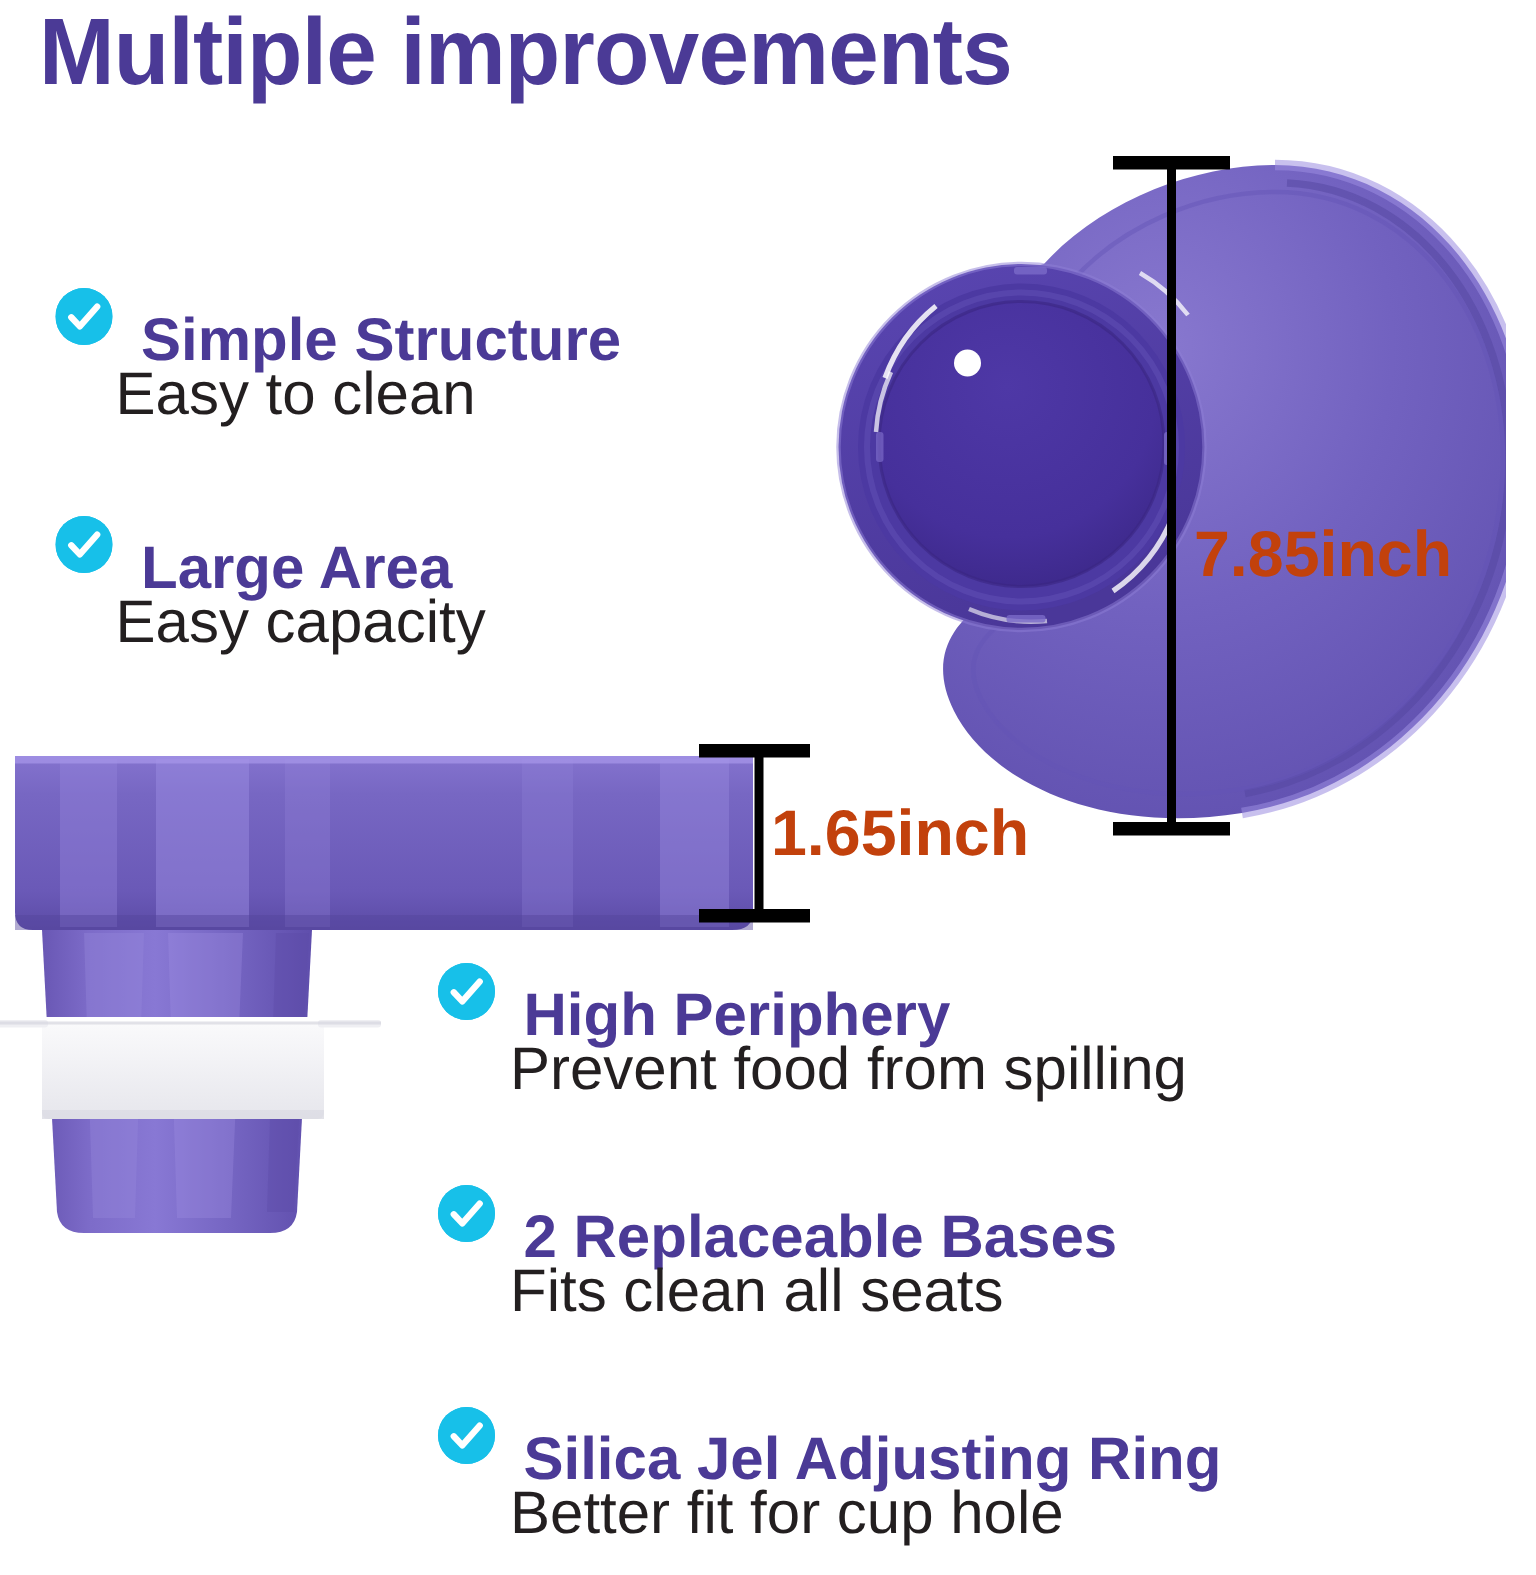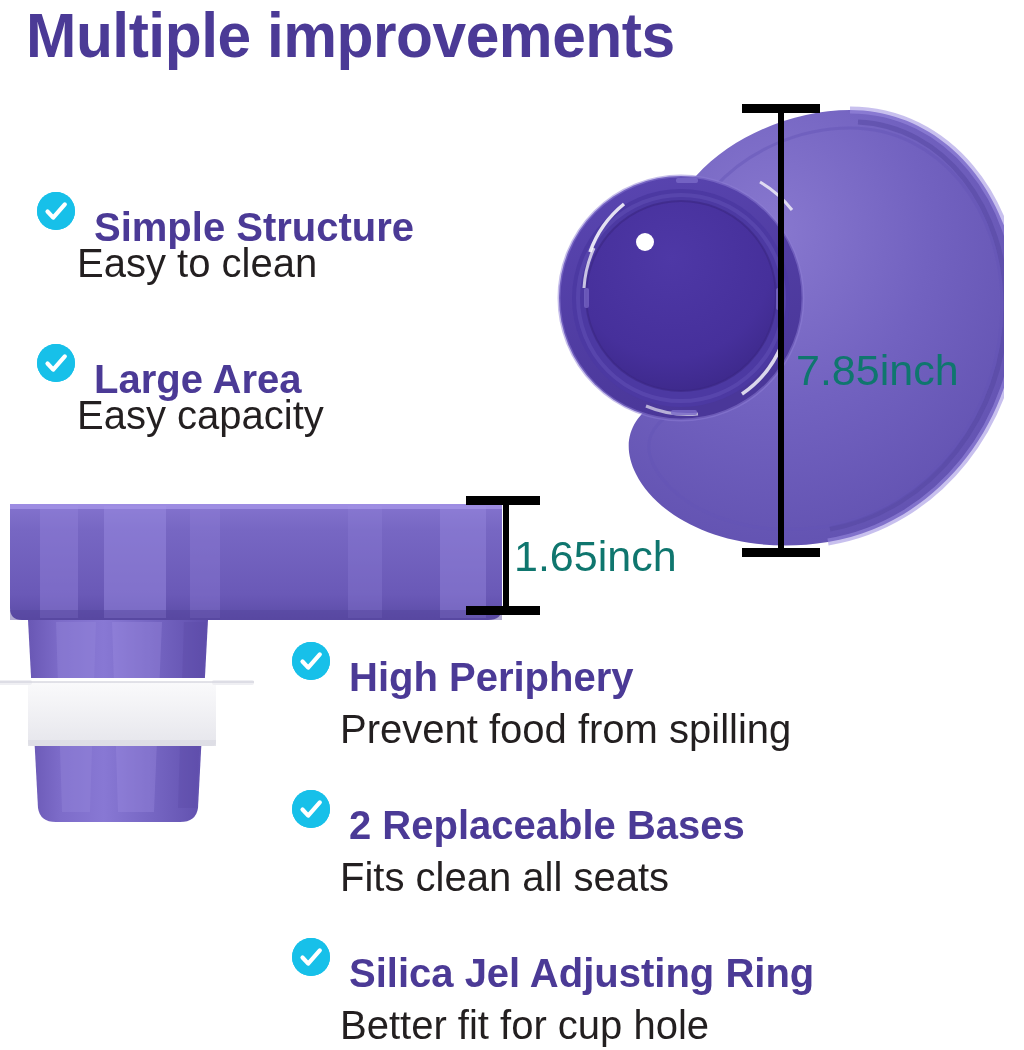--- a/index.html
+++ b/index.html
@@ -67,39 +67,39 @@
   .feat-sub {
     position: absolute;
     left: 40px;
     top: 44px;
     font-size: 40px;
     line-height: 54px;
     font-weight: 400;
     color: #231F20;
     white-space: nowrap;
   }
-  .feature.indent .feat-sub { left: 48px; margin-top: 16px; }
+  .feature.indent .feat-sub { left: 48px; }
 
   
   .dim-line-v {
     position: absolute;
     background: #000000;
     width: 6px;
   }
   .dim-cap-h {
     position: absolute;
     background: #000000;
     height: 9px;
   }
   .dim-label {
     position: absolute;
     font-size: 43px;
     line-height: 46px;
-    font-weight: 400;
-    color: #0f766e;
+    font-weight: 700;
+    color: #c2410c;
     white-space: nowrap;
   }
 
   
   #tray-photo {
     position: absolute;
     left: 528px;
     top: 92px;
     width: 496px;
     height: 470px;

